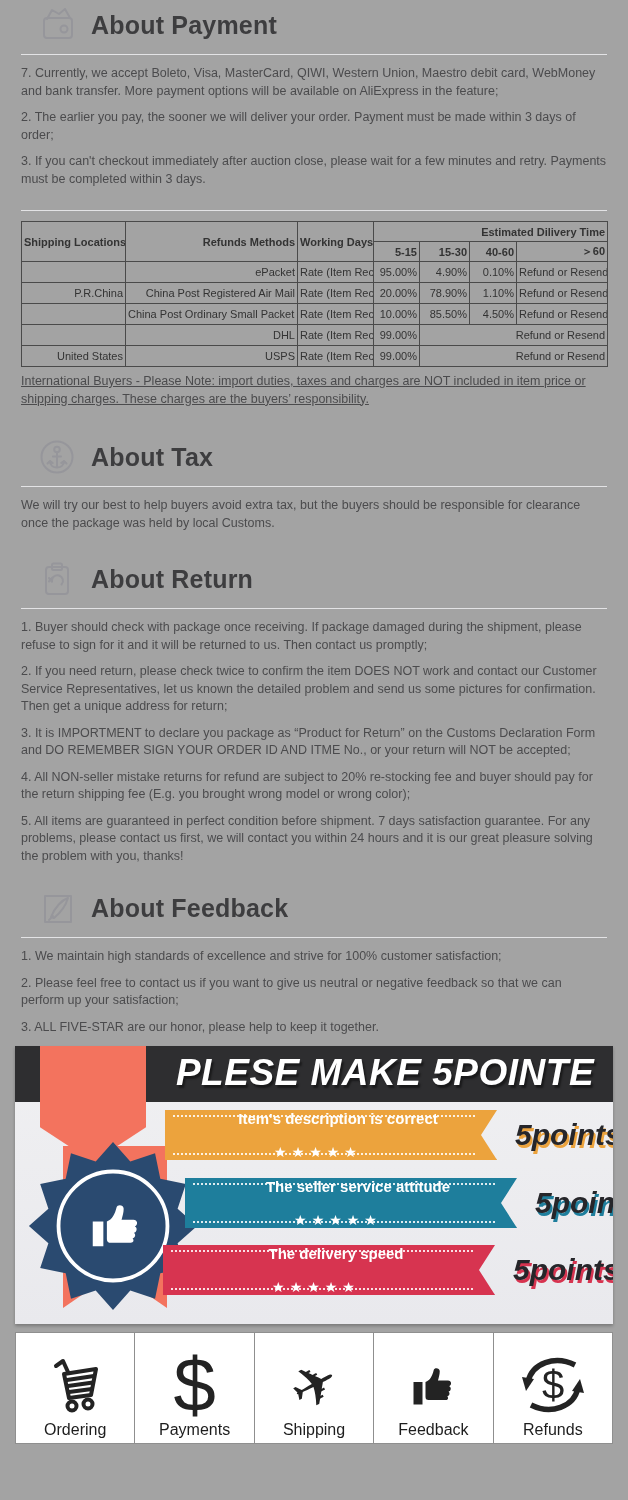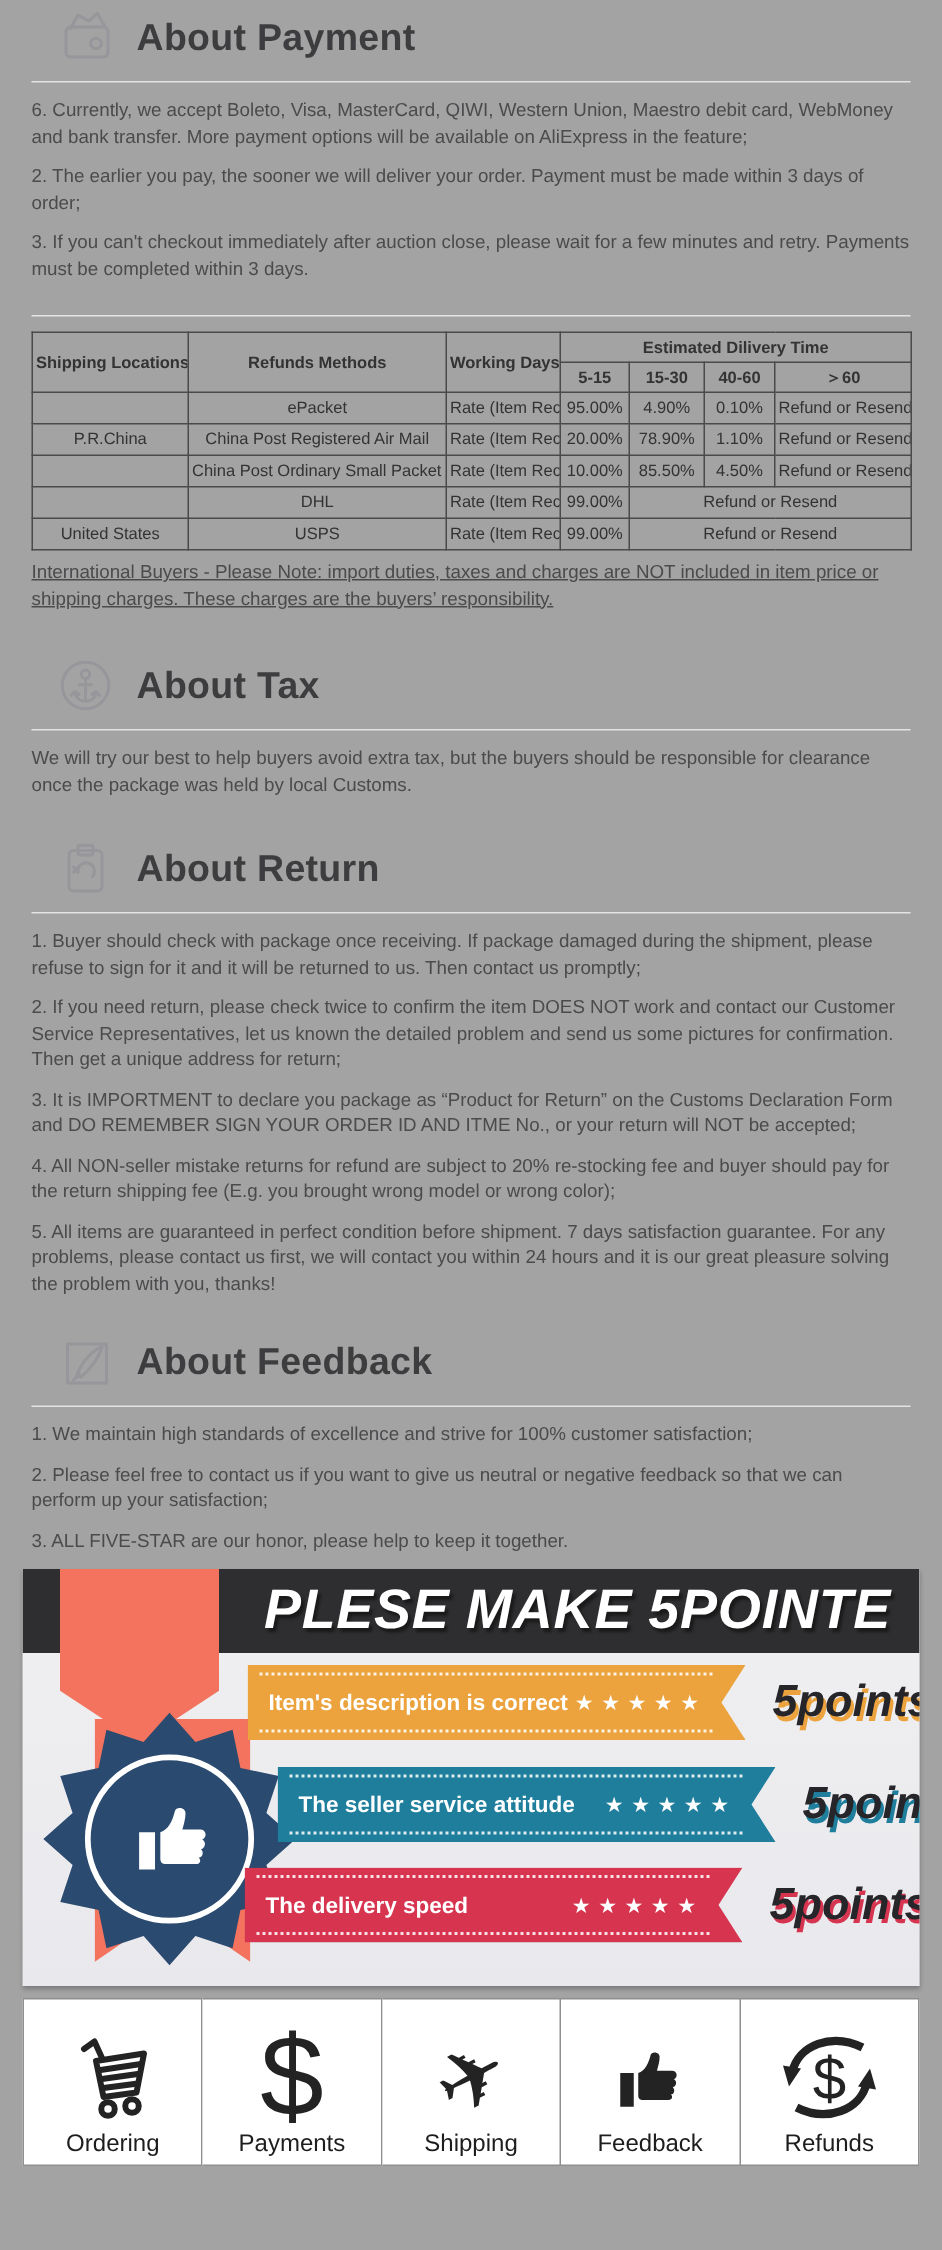--- a/index.html
+++ b/index.html
@@ -13,34 +13,34 @@
   .hicon svg { stroke:#96969b; fill:none; stroke-width:2; stroke-linejoin:round; stroke-linecap:round; }
   .sec-title { font-size:25px; font-weight:600; color:#3d3d3f; letter-spacing:.2px; }
   .rule { border:none; border-top:1px solid #e3e3e5; margin:8px 0 10px; }
 
   .para { font-size:12.5px; line-height:1.4; color:#4b4b4d; margin-bottom:9px; }
   .para:last-child { margin-bottom:0; }
   .sec { margin-bottom:22px; }
 
   
   table.ship { border-collapse:collapse; margin:6px auto 0; width:586px; table-layout:fixed; }
-  table.ship th, table.ship td { border:1px solid #4a4a4a; font-size:11px; color:#333; text-align:center; vertical-align:middle; padding:2px 2px; height:20px; overflow:hidden; white-space:nowrap; }
+  table.ship th, table.ship td { border:1px solid #4a4a4a; font-size:11px; color:#333; text-align:right; vertical-align:middle; padding:2px 2px; height:20px; overflow:hidden; white-space:nowrap; }
   table.ship th { font-weight:700; }
   table.ship td { height:21px; }
   .note { margin-top:6px;text-decoration:underline; }
 
   
   .banner { position:relative; width:598px; height:278px; margin:10px auto 8px; overflow:hidden; background:#f0f0f2; box-shadow:0 2px 3px rgba(0,0,0,.25); }
   .band { position:absolute; left:0; top:0; width:100%; height:56px; background:#2e2e30; }
   .banner-title { position:absolute; left:150px; right:8px; top:6px; text-align:center; font-size:37px; font-weight:800; font-style:italic; color:#fff; letter-spacing:.5px; text-shadow:2px 3px 2px rgba(0,0,0,.45); white-space:nowrap; }
   .pennant { position:absolute; left:25px; top:0; width:106px; height:116px; background:#f3735e; clip-path:polygon(0 0,100% 0,100% 70%,50% 100%,0 70%); }
   .strap { position:absolute; left:48px; top:100px; width:104px; height:162px; background:#f3735e; clip-path:polygon(0 0,100% 0,100% 100%,50% 78%,0 100%); }
   .burst { position:absolute; left:12px; top:94px; }
   .ribbon-row { position:absolute; display:flex; align-items:center; height:50px; }
-  .ribbon { position:relative; width:332px; height:50px; display:flex; align-items:center; clip-path:polygon(0 0,100% 0,calc(100% - 16px) 50%,100% 100%,0 100%); box-shadow:3px 4px 5px rgba(0,0,0,.3); }
+  .ribbon { position:relative; width:332px; height:50px; display:flex; align-items:center; clip-path:polygon(0 0,100% 0,calc(100% - 16px) 50%,100% 100%,0 100%); box-shadow:3px 4px 5px rgba(0,0,0,.3);flex-direction:column; }
   .ribbon .dots { position:absolute; left:8px; right:22px; top:5px; bottom:5px; border-top:2px dotted rgba(255,255,255,.85); border-bottom:2px dotted rgba(255,255,255,.85); pointer-events:none; }
   .ribbon .rlabel { font-size:15px; font-weight:700; color:#fff; margin-left:14px; flex:1; white-space:nowrap; }
   .ribbon .stars { font-size:14px; color:#fff; letter-spacing:5px; margin-right:26px; white-space:nowrap; }
   .points { margin-left:18px; font-size:30px; font-weight:700; font-style:italic; color:#26262a; white-space:nowrap; }
 
   
   .footer { display:flex; width:598px; margin:8px auto 0; }
   .fcell { flex:1; border:1px solid #8f8f8f; border-left:none; background:#fff; height:112px; display:flex; flex-direction:column; align-items:center; justify-content:flex-end; padding-bottom:4px; }
   .fcell:first-child { border-left:1px solid #8f8f8f; }
   .ficon { height:72px; display:flex; align-items:center; justify-content:center; color:#232323; }
@@ -57,21 +57,21 @@
       <span class="hicon">
         <svg width="40" height="40" viewBox="0 0 40 40">
             <polyline points="10,14 15,5 22,9 28,4 33,13"></polyline>
             <rect x="7" y="13" width="28" height="20" rx="3"></rect>
             <circle cx="27" cy="24" r="3.5"></circle>
           </svg>
       </span>
       <span class="sec-title">About Payment</span>
     </div>
     <hr class="rule">
-    <p class="para">6. Currently, we accept Boleto, Visa, MasterCard, QIWI, Western Union, Maestro debit card, WebMoney and bank transfer. More payment options will be available on AliExpress in the feature;</p>
+    <p class="para">7. Currently, we accept Boleto, Visa, MasterCard, QIWI, Western Union, Maestro debit card, WebMoney and bank transfer. More payment options will be available on AliExpress in the feature;</p>
     <p class="para">2. The earlier you pay, the sooner we will deliver your order. Payment must be made within 3 days of order;</p>
     <p class="para">3. If you can't checkout immediately after auction close, please wait for a few minutes and retry. Payments must be completed within 3 days.</p>
   </div>
 
   <div class="sec">
     <hr class="rule">
     <table class="ship">
       <colgroup>
           <col style="width:104px">
           <col style="width:172px">

